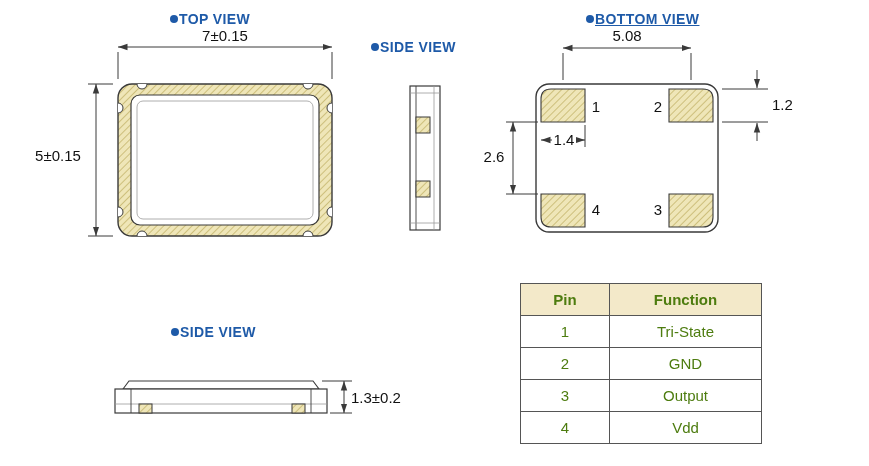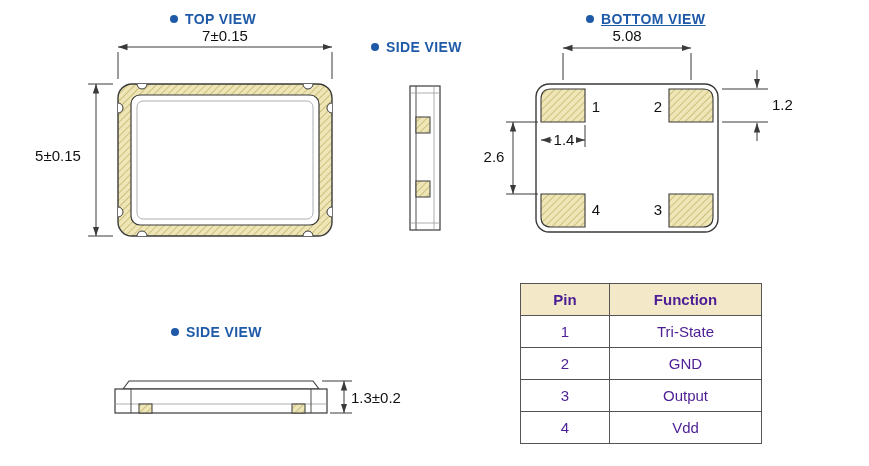--- a/index.html
+++ b/index.html
@@ -2,35 +2,35 @@
 <html><head>
 <meta charset="utf-8">
 <style>
   html,body{margin:0;padding:0;background:#ffffff;}
   .canvas{
     position:relative;width:869px;height:466px;background:#ffffff;
     font-family:"Liberation Sans",sans-serif;overflow:hidden;
   }
   .drawings{position:absolute;left:0;top:0;}
   .view-label{
-    position:absolute;display:flex;align-items:center;gap:7px;
+    position:absolute;display:flex;align-items:center;gap:1px;
     color:#1e5aa8;font-weight:bold;font-size:14px;letter-spacing:0.4px;
     white-space:nowrap;
   }
   .bullet{width:8px;height:8px;border-radius:50%;background:#1e5aa8;flex:0 0 auto;}
   svg text.dim{
     font-family:"Liberation Sans",sans-serif;font-size:15px;fill:#111;
   }
   svg text.pin-num{
     font-family:"Liberation Sans",sans-serif;font-size:15px;fill:#111;
   }
   .pin-table{
     position:absolute;left:520px;top:283px;width:241px;
     border-collapse:collapse;table-layout:fixed;
-    font-size:15px;color:#4c1d95;padding-left:37px;
+    font-size:15px;color:#4d7c0f;padding-left:37px;
   }
   .pin-table th,.pin-table td{
     border:1px solid #555;text-align:center;height:31px;padding:0;
   }
   .pin-table th{background:#f3e9c9;font-weight:bold;font-size:15px;}
   .pin-table col.c-pin{width:89px;}
   .pin-table col.c-fn{width:152px;}
 </style>
 </head>
 <body>

